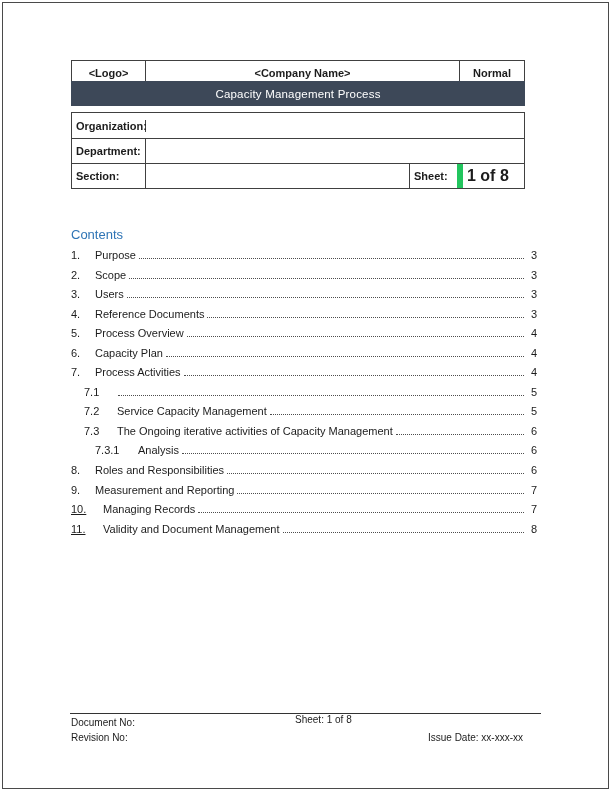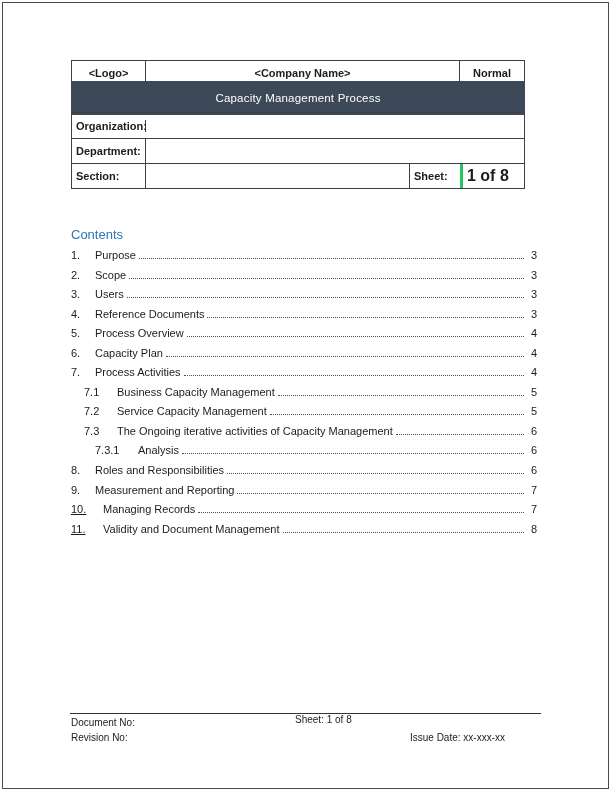--- a/index.html
+++ b/index.html
@@ -14,34 +14,34 @@
   
   .header-table { position:absolute; left:71px; top:36px; width:454px; height:26px;
     display:flex; border:1px solid #404040;margin-top:24px; }
   .header-table .cell { display:flex; align-items:center; justify-content:center;
     font-size:11px; font-weight:bold; }
   .cell-logo { width:74px; border-right:1px solid #404040; }
   .cell-company { flex:1; border-right:1px solid #404040; }
   .cell-normal { width:64px; }
 
   
-  .banner { position:absolute; left:71px; top:81px; width:454px; height:34px;
+  .banner { position:absolute; left:71px; top:81px; width:454px; height:25px;
     background:#3d4858; color:#ffffff; display:flex; align-items:center;
     justify-content:center; font-size:11.5px; letter-spacing:0.2px; }
 
   
   .info-table { position:absolute; left:71px; top:112px; width:454px;
     border:1px solid #404040; }
   .info-row { display:flex; height:25px; border-top:1px solid #404040; }
   .info-row:first-child { border-top:none;align-items:center; }
   .info-row .lbl { width:74px; border-right:1px solid #404040; display:flex;
     align-items:center; padding-left:4px; font-size:11px; font-weight:bold; }
   .info-row .val { flex:1; }
   .row-section .val { width:264px; flex:none; border-right:1px solid #404040; }
-  .row-section .sheet-lbl { width:53px; border-right:3px solid #22c55e; display:flex;
+  .row-section .sheet-lbl { width:53px; border-right:6px solid #22c55e; display:flex;
     align-items:center; padding-left:4px; font-size:11px; font-weight:bold; }
   .row-section .sheet-val { flex:1; display:flex; align-items:center;
     padding-left:4px; font-size:16px; font-weight:bold; }
 
   
   .contents-heading { position:absolute; left:71px; top:227px; font-size:13px;
     color:#2e74b5; }
   .toc { position:absolute; left:71px; top:249px; width:466px; }
   .toc-row { display:flex; height:19.55px; font-size:11px; line-height:13px;
     align-items:flex-start; }
@@ -56,21 +56,21 @@
   .toc-row .leader { flex:1; height:10px; border-bottom:1.5px dotted #4d4d4d;
     margin:0 1px; min-width:8px; }
   .toc-row .pagenum { flex:none; width:12px; text-align:right; }
 
   
   .footer { position:absolute; left:70px; top:713px; width:471px;
     border-top:1px solid #333; font-size:10px; }
   .footer .f-doc { position:absolute; left:1px; top:3px; }
   .footer .f-sheet { position:absolute; left:225px; top:0; }
   .footer .f-rev { position:absolute; left:1px; top:18px; }
-  .footer .f-issue { position:absolute; right:36px; top:18px; }
+  .footer .f-issue { position:absolute; right:18px; top:18px; }
 </style>
 </head>
 <body>
 
 <div class="page">
   <div class="page-border"></div>
 
   <div class="header-table">
     <div class="cell cell-logo">&lt;Logo&gt;</div>
     <div class="cell cell-company">&lt;Company Name&gt;</div>
@@ -136,21 +136,20 @@
       <span class="pagenum">4</span>
     </div>
     <div class="toc-row lvl1">
       <span class="num">7.</span>
       <span class="label">Process Activities</span>
       <span class="leader"></span>
       <span class="pagenum">4</span>
     </div>
     <div class="toc-row lvl2">
       <span class="num">7.1</span>
-      <span class="label">Business Capacity Management</span>
       <span class="leader"></span>
       <span class="pagenum">5</span>
     </div>
     <div class="toc-row lvl2">
       <span class="num">7.2</span>
       <span class="label">Service Capacity Management</span>
       <span class="leader"></span>
       <span class="pagenum">5</span>
     </div>
     <div class="toc-row lvl2">

